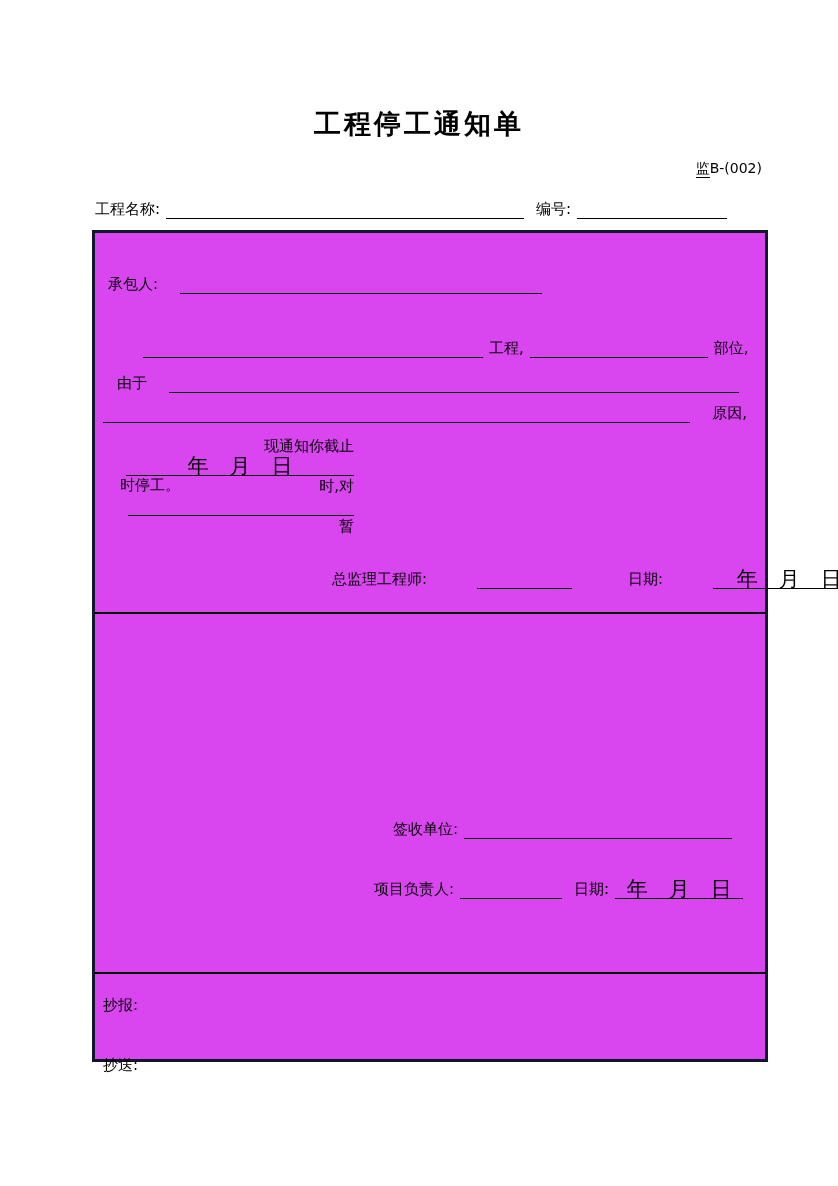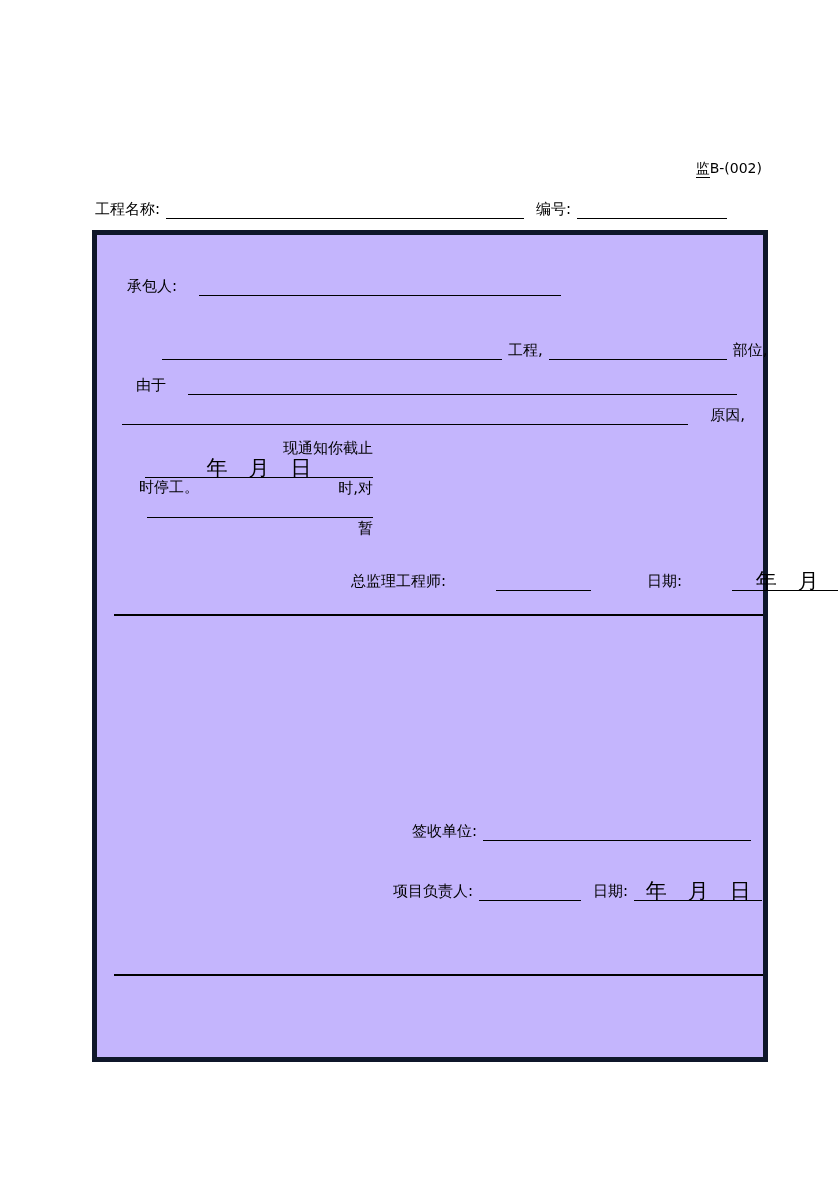--- a/index.html
+++ b/index.html
@@ -28,21 +28,21 @@
     text-align:center; font-size:21px;
   }
   .ml6 { margin-left:6px; } .ml8 { margin-left:22px; } .ml12 { margin-left:12px; }
 
   .header-row { left:95px; top:199px; }
   .header-row .blank-name { width:358px; }
   .header-row .blank-no { width:150px; }
 
   .form-box {
     position:absolute; left:92px; top:230px; width:676px; height:832px;
-    border:5px solid #0f172a; background:#c4b5fd;padding-left:17px;
+    border:3px solid #0f172a; background:#d946ef;
   }
   .section { position:relative; width:100%; }
   .s1 { height:381px; border-bottom:2px solid #000; }
   .s2 { height:360px; border-bottom:2px solid #000; }
   .s3 { height:127px; }
 
   .r-contractor { left:13px; top:41px; }
   .r-contractor .blank { width:362px; }
 
   .r-line1 { left:48px; top:105px; }
@@ -77,20 +77,21 @@
 
   .footer-note {
     position:absolute; left:95px; top:1070px; font-size:15px; white-space:nowrap;
   }
 </style>
 </head>
 <body>
 
 <div class="page">
 
+  <div class="title">工程停工通知单</div>
 
   <div class="form-code"><span class="fc-prefix">监</span><span>B-(002)</span></div>
 
   <div class="row header-row">
     <span>工程名称:</span>
     <span class="blank blank-name ml6"></span>
     <span class="ml12">编号:</span>
     <span class="blank blank-no ml6"></span>
   </div>
 
@@ -150,17 +151,25 @@
 
       <div class="row r-manager">
         <span>项目负责人:</span>
         <span class="blank blank-sig ml6"></span>
         <span class="ml12">日期:</span>
         <span class="blank blank-date ml6">年　月　日</span>
       </div>
 
     </div>
 
+    <div class="section s3">
+      <div class="row r-copy1">
+        <span>抄报:</span>
+      </div>
+      <div class="row r-copy2">
+        <span>抄送:</span>
+      </div>
+    </div>
 
   </div>
 
 
 </div>
 
 </body></html>

